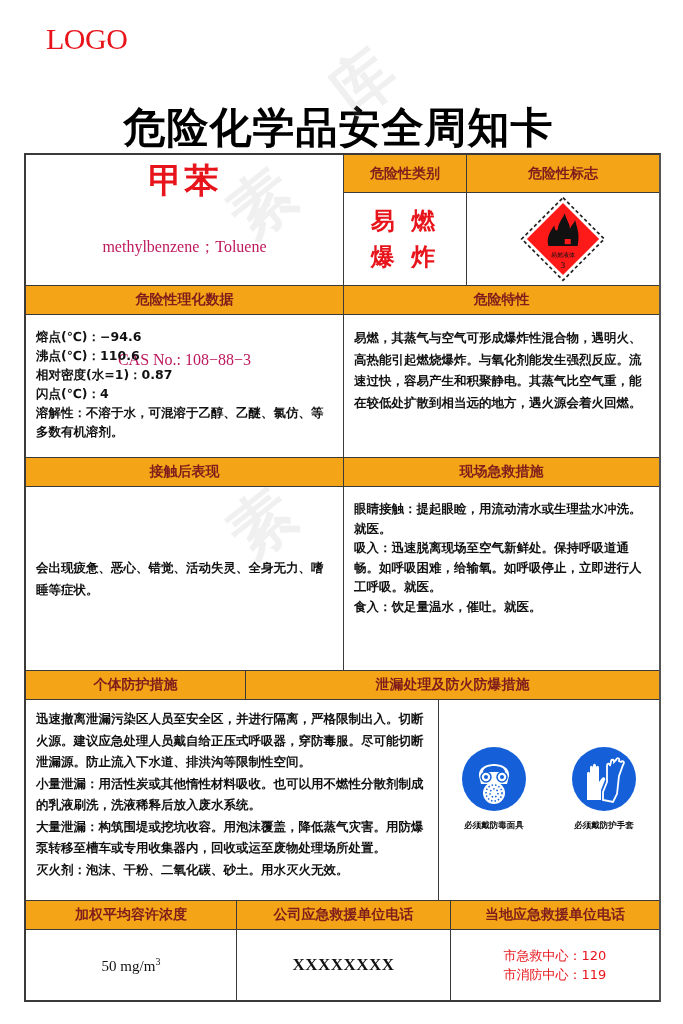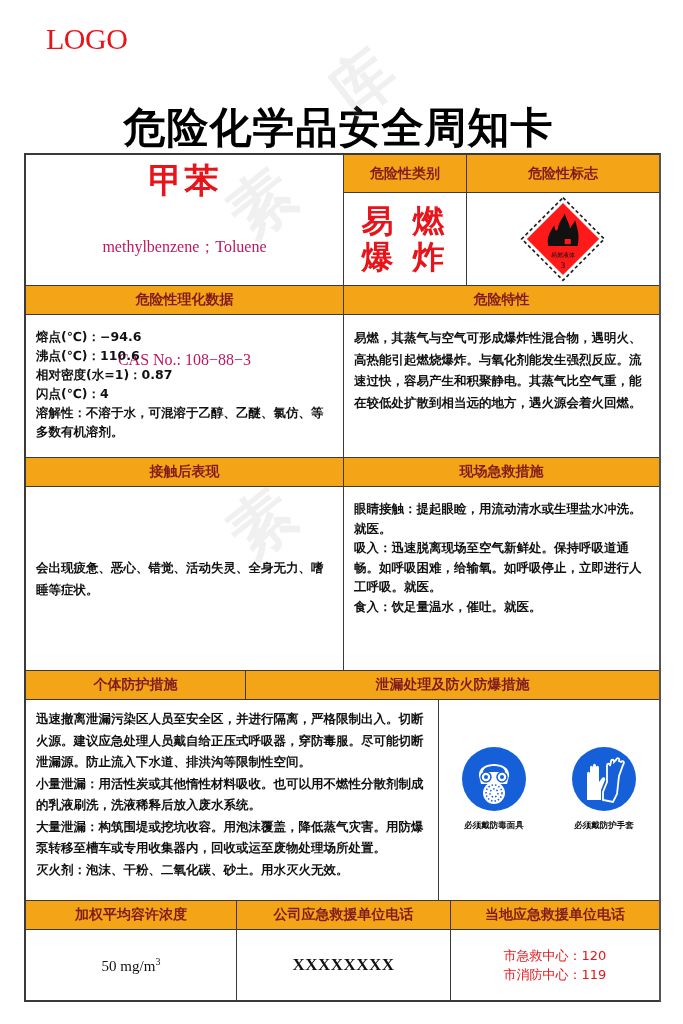--- a/index.html
+++ b/index.html
@@ -18,21 +18,21 @@
     .body-text { font-size: 12.5px; line-height: 21.5px; padding: 8px 10px; font-weight: bold; }
 
     
     .r1-left { width: 318px; height: 130px; text-align: center; padding-top: 4px; }
     .name-cn { font-size: 34px; color: #e8141b; font-weight: bold; line-height: 42px; letter-spacing: 2px; }
     .name-en, .formula, .cas { font-family: Liberation Serif, serif; font-size: 16px; line-height: 20px; color: #be185d; margin-top: 36px; }
     .r1-mid { width: 123px; }
     .r1-right { flex: 1; }
     .r1-col { display: flex; flex-direction: column; height: 130px; }
     .r1-col .hdr { height: 38px; }
-    .hazard-class { flex: 1; display: flex; align-items: center; justify-content: center; text-align: center; color: #e8141b; font-size: 32px; font-weight: bold; line-height: 36px; letter-spacing: 4px; }
+    .hazard-class { flex: 1; display: flex; align-items: center; justify-content: center; text-align: center; color: #e8141b; font-size: 24px; font-weight: bold; line-height: 36px; letter-spacing: 4px; }
     .hazard-sign { flex: 1; display: flex; align-items: center; justify-content: center; }
 
     
     .r2-left { width: 318px; }
     .r2-right { flex: 1; }
     .r2-body { height: 142px; }
     .r2-body .body-text { padding-top: 10px; }
 
     
     .r3-body { height: 183px; }

